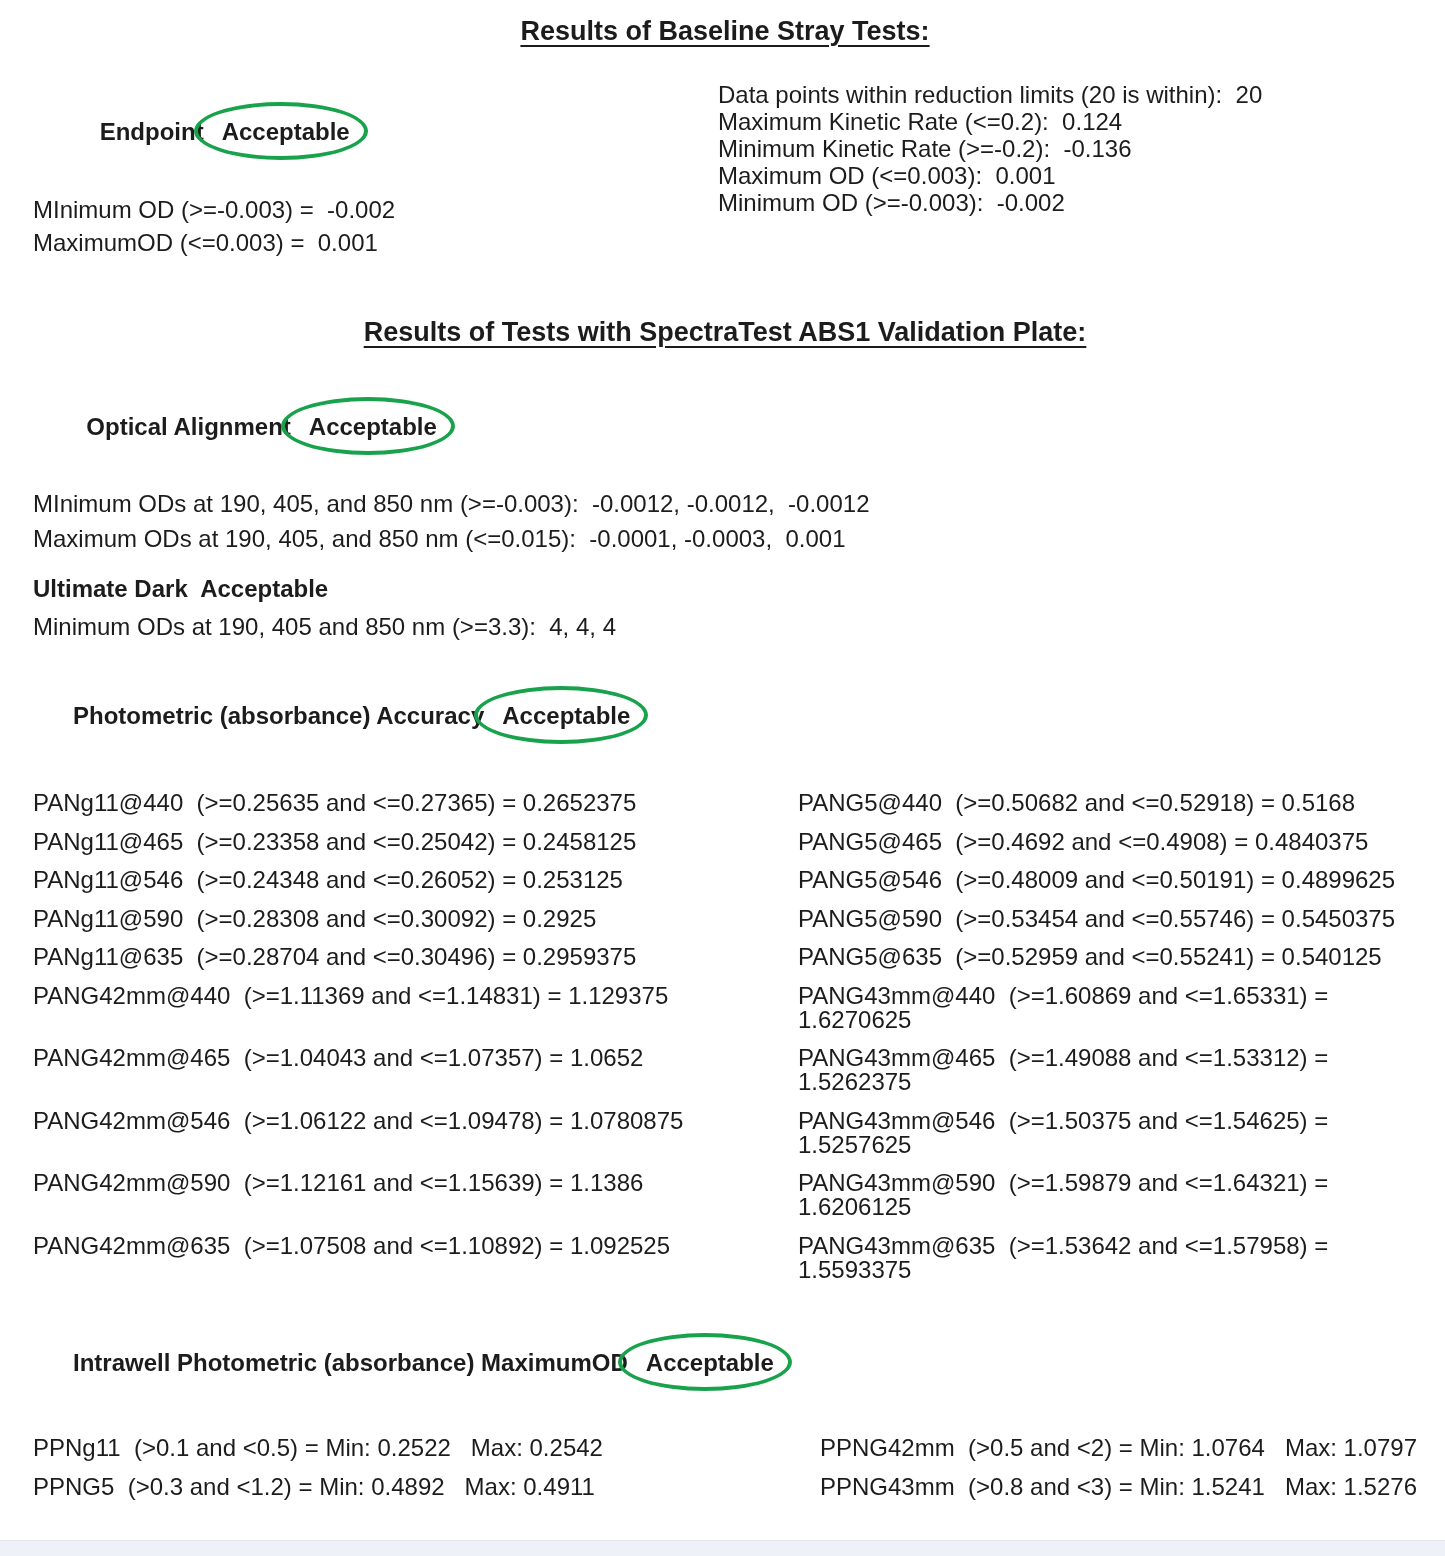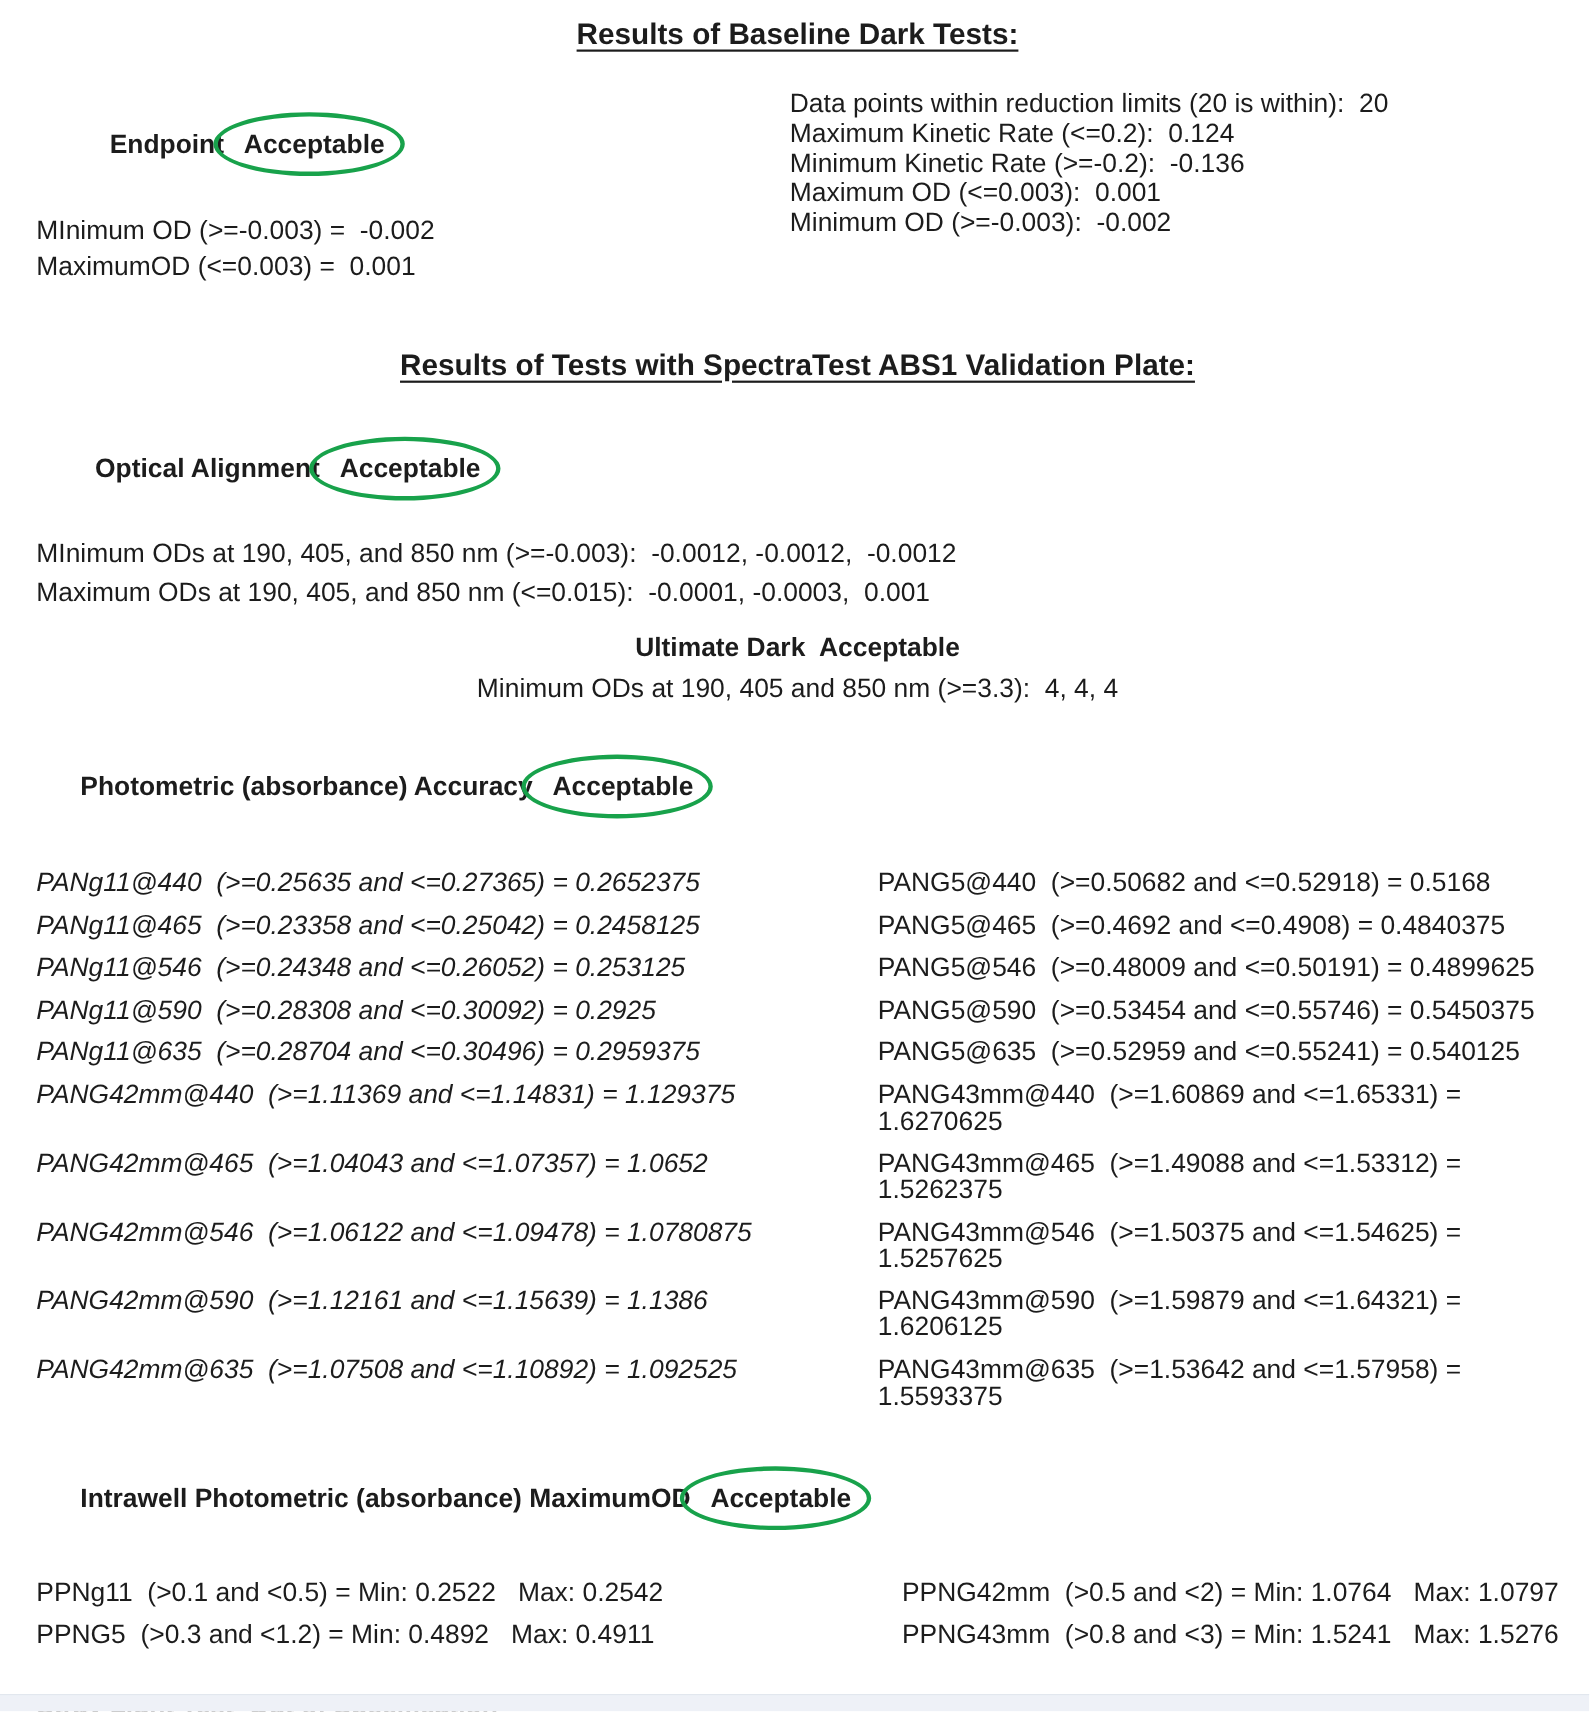--- a/index.html
+++ b/index.html
@@ -53,25 +53,25 @@
     position:absolute;
     left:-28px;right:-18px;top:-13px;bottom:-11px;
     border:4.5px solid var(--green);
     border-radius:50%;
     pointer-events:none;
   }
   
   .optical{margin-top:28px;}
   .optical .section-heading{margin-bottom:8px;}
   .optical .body-text{line-height:35px;}
-  .ultimate{margin-top:16px;text-align:center;}
+  .ultimate{margin-top:16px;}
   .ultimate .body-text{margin-top:4px;}
   .photometric-heading{margin-top:22px;margin-bottom:24px;}
   .pan-row{display:flex;margin-bottom:14.5px;}
-  .pan-left{width:765px;font-style:italic;}
+  .pan-left{width:765px;}
   .pan-right{flex:1;}
   .pan-row .body-text{line-height:24px;}
   .intrawell-heading{margin-top:30px;margin-bottom:14px;}
   .iw-row{display:flex;}
   .iw-row .body-text{line-height:39px;}
   .iw-left{width:765px;}
   .iw-right{flex:1;text-align:right;}
   .stray{margin-top:28px;}
   .stray .body-text{margin-top:10px;line-height:32px;}
   
@@ -100,21 +100,21 @@
     background:#eef1f7;
     border-top:1px solid #e2e7ee;
   }
 </style>
 </head>
 <body>
 
 <div class="page">
   <div class="content">
 
-    <div class="doc-title">Results of Baseline Dark Tests:</div>
+    <div class="doc-title">Results of Baseline Stray Tests:</div>
 
     <div class="baseline-row">
       <div class="baseline-left">
         <div class="section-heading">
           <span>Endpoint</span><span class="status-circled"><span class="ellipse-green"></span><span>Acceptable</span></span>
         </div>
         <div class="body-text">MInimum OD (&gt;=-0.003) =  -0.002</div>
         <div class="body-text">MaximumOD (&lt;=0.003) =  0.001</div>
       </div>
       <div class="baseline-right">

